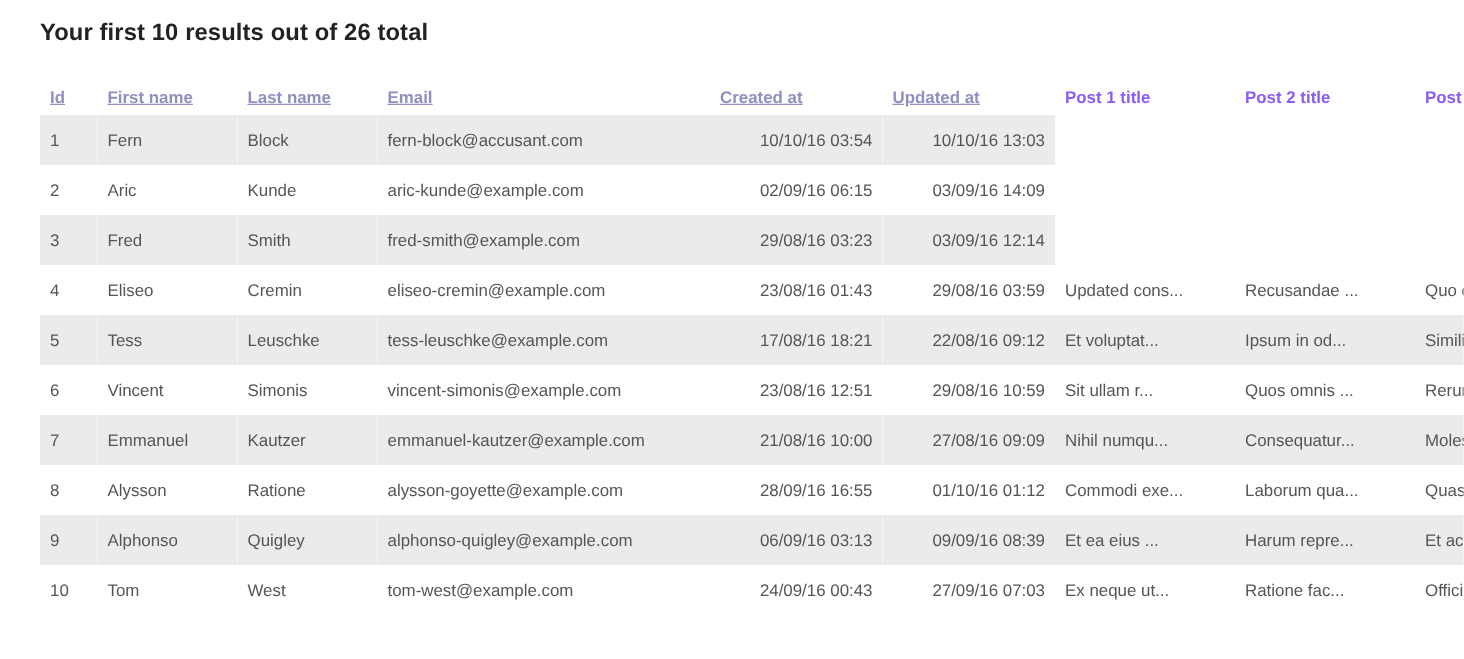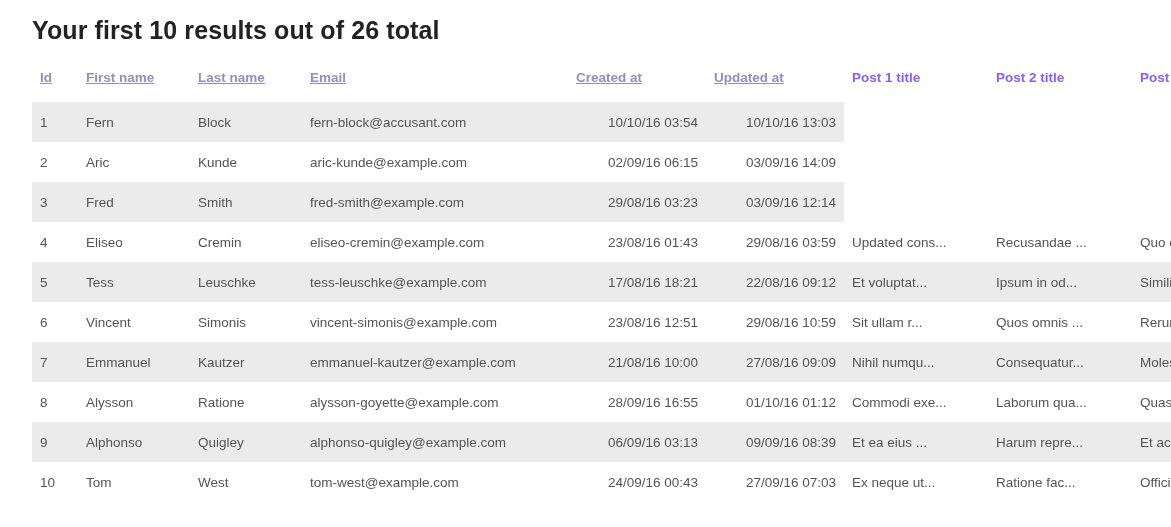--- a/index.html
+++ b/index.html
@@ -17,42 +17,42 @@
     position: relative;
     width: 1171px;
     height: 527px;
     overflow: hidden;
     background: #ffffff;
   }
   .page-title {
     position: absolute;
     left: 32px;
     top: 16px;
-    font-size: 25px;
+    font-size: 19px;
     font-weight: bold;
     color: #222222;
     letter-spacing: 0.1px;
     white-space: nowrap;
   }
   .table-wrap {
     position: absolute;
     left: 32px;
     top: 62px;
     width: 1108px;
   }
   table.results {
     border-collapse: collapse;
     width: 1108px;
     table-layout: fixed;
   }
   table.results th {
     text-align: left;
     font-size: 13.5px;
     font-weight: bold;
-    padding: 8px 8px 17px 8px;
+    padding: 8px 8px 7px 8px;
     color: #333333;
     vertical-align: bottom;
     white-space: nowrap;
     margin-top: 24px;
   }
   table.results th .sortlink {
     color: #9090c0;
     text-decoration: underline;
     cursor: pointer;
     font-weight: bold;

